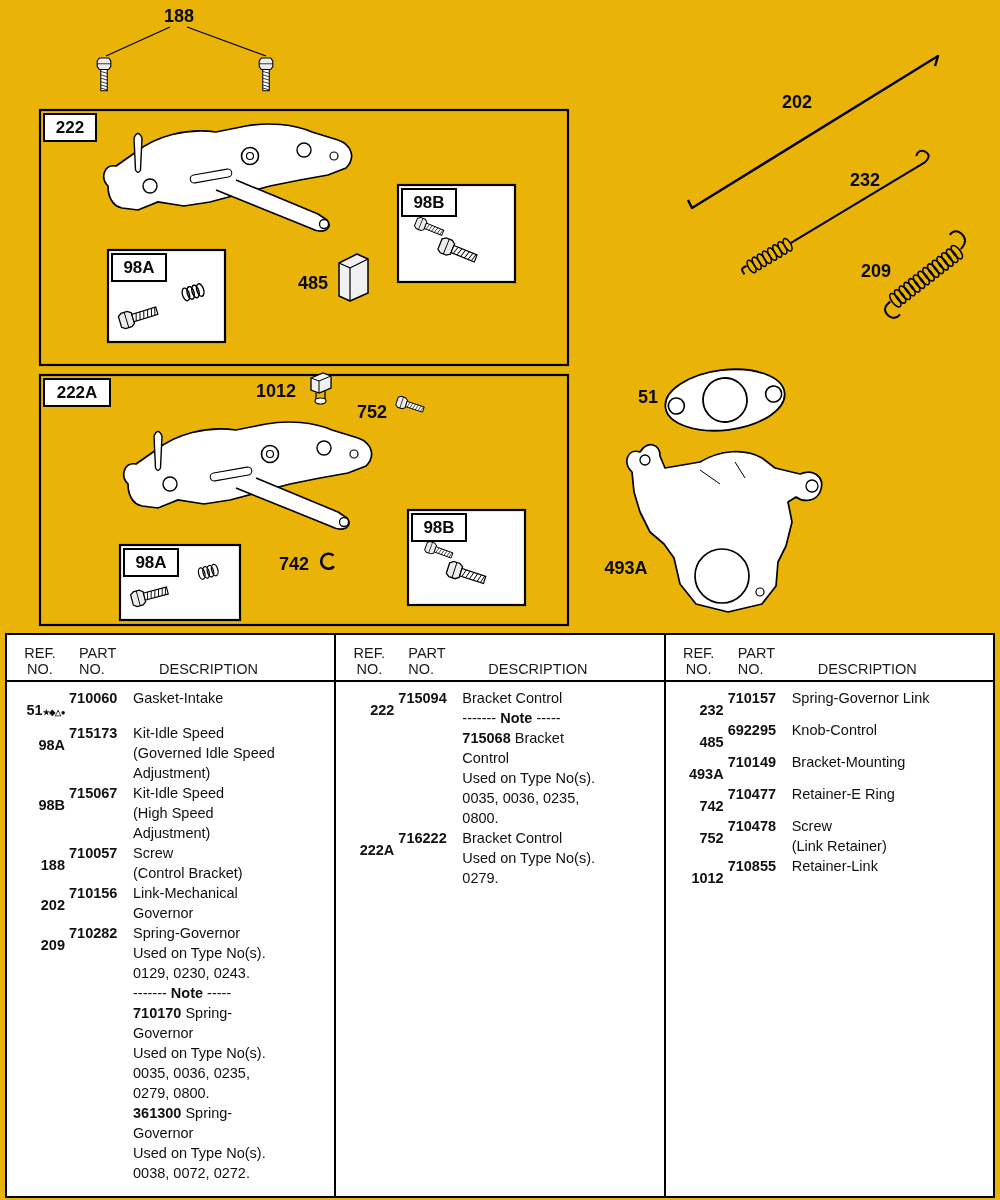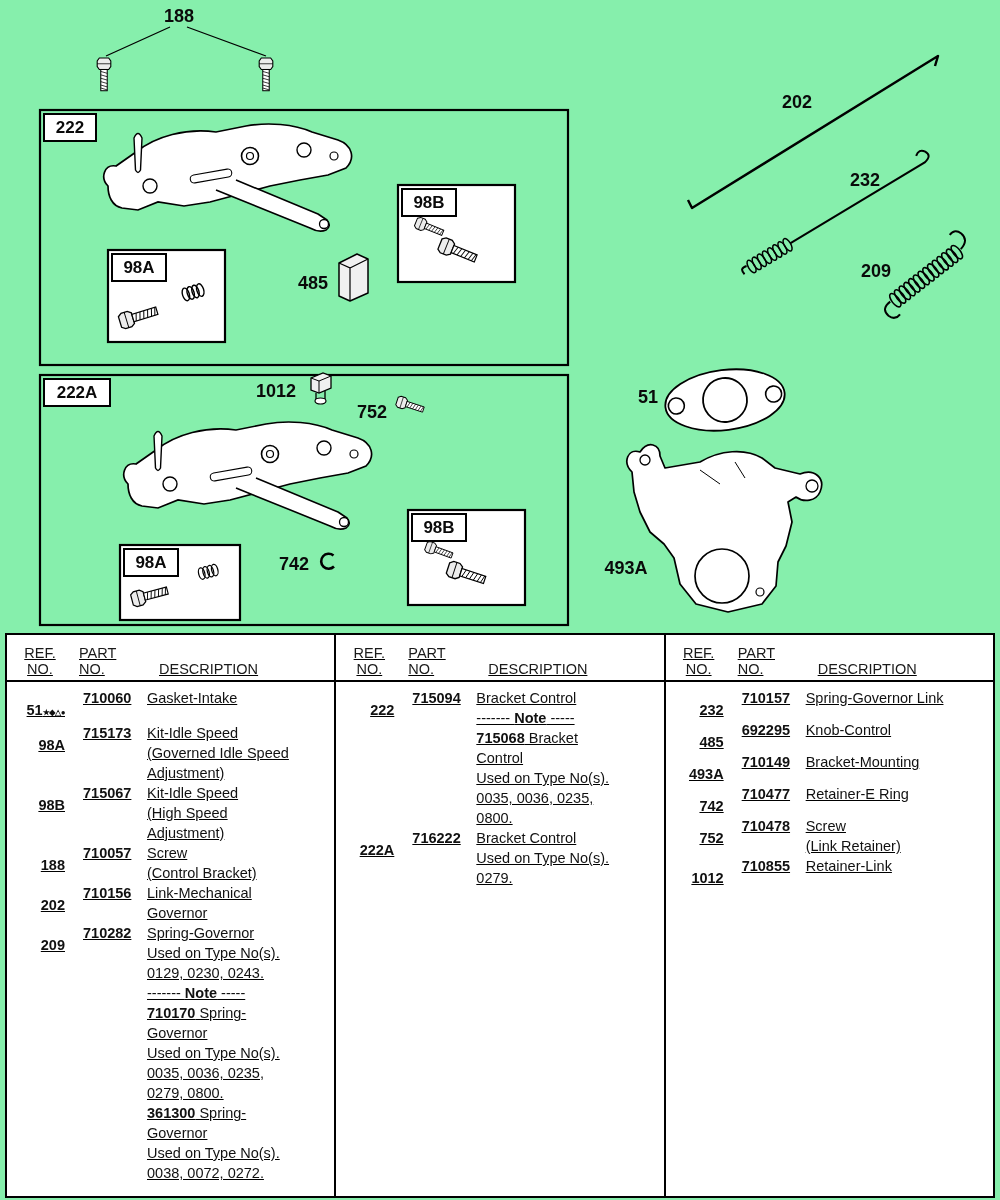--- a/index.html
+++ b/index.html
@@ -1,37 +1,37 @@
 <!DOCTYPE html>
 <html><head>
 <meta charset="utf-8">
 <style>
   * { margin:0; padding:0; box-sizing:border-box; }
   html,body { background:#fff; }
   body { font-family:"Liberation Sans", sans-serif; }
-  .page { position:relative; width:1000px; height:1200px; background:#86efac; overflow:hidden; }
+  .page { position:relative; width:1000px; height:1200px; background:#eab308; overflow:hidden; }
   .diagram { position:absolute; top:0; left:0; }
   .lbl { font-family:"Liberation Sans", sans-serif; font-weight:700; font-size:18px; fill:#0a0a0a; }
   .lbl-box { font-size:17px; }
 
   .table-wrap { position:absolute; left:5px; right:5px; top:633px; bottom:2px;
-                border:2px solid #000; display:flex; background:#fff;text-decoration:underline; }
+                border:2px solid #000; display:flex; background:#fff; }
   .tcol { flex:1 1 0; min-width:0; display:flex; flex-direction:column; }
   .tcol + .tcol { border-left:2px solid #000; }
   .thead { display:flex; align-items:flex-end; height:47px; border-bottom:2px solid #000;
            padding:0 4px 3px 4px; font-size:14.5px; color:#1a1a1a; }
   .th { line-height:16px; }
   .th.ref { width:58px; text-align:center; display:flex; flex-direction:column; }
   .th.part { width:80px; margin-left:10px; text-align:left; display:flex; flex-direction:column; }
   .th.desc { flex:1; text-align:left; }
   .tbody { padding:6px 4px 0 4px; font-size:14.5px; line-height:20px; color:#111; }
   .trow { display:flex; align-items:flex-start; }
   .cell.ref { width:54px; text-align:right; font-weight:700; white-space:nowrap;margin-top:12px; }
   .cell.ref .sym { font-size:8px; letter-spacing:-0.5px; }
-  .cell.part { width:64px; margin-left:18px; font-weight:700; white-space:nowrap; }
+  .cell.part { width:64px; margin-left:4px; font-weight:700; white-space:nowrap; }
   .cell.desc { flex:1; padding-right:2px; }
   .cell.desc b { font-weight:700; }
 </style>
 </head>
 <body>
 
 <div class="page">
 
   <svg class="diagram" width="1000" height="632" viewBox="0 0 1000 632" xmlns="http://www.w3.org/2000/svg">
     <defs>

